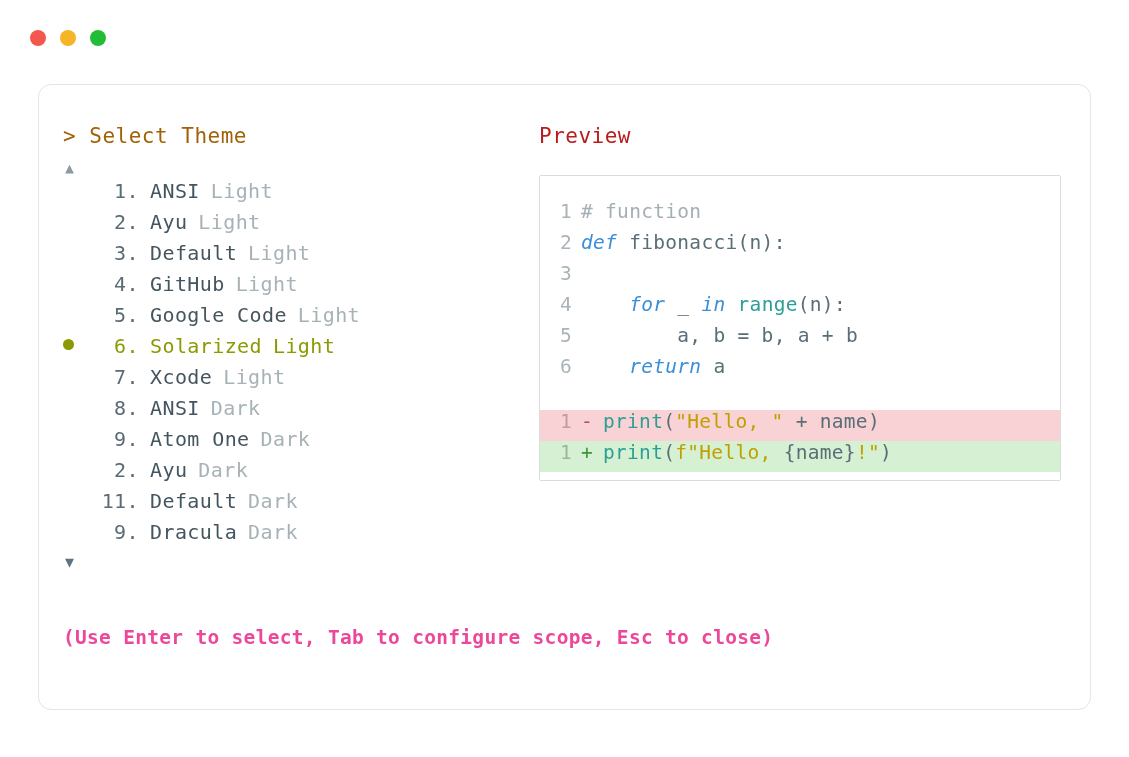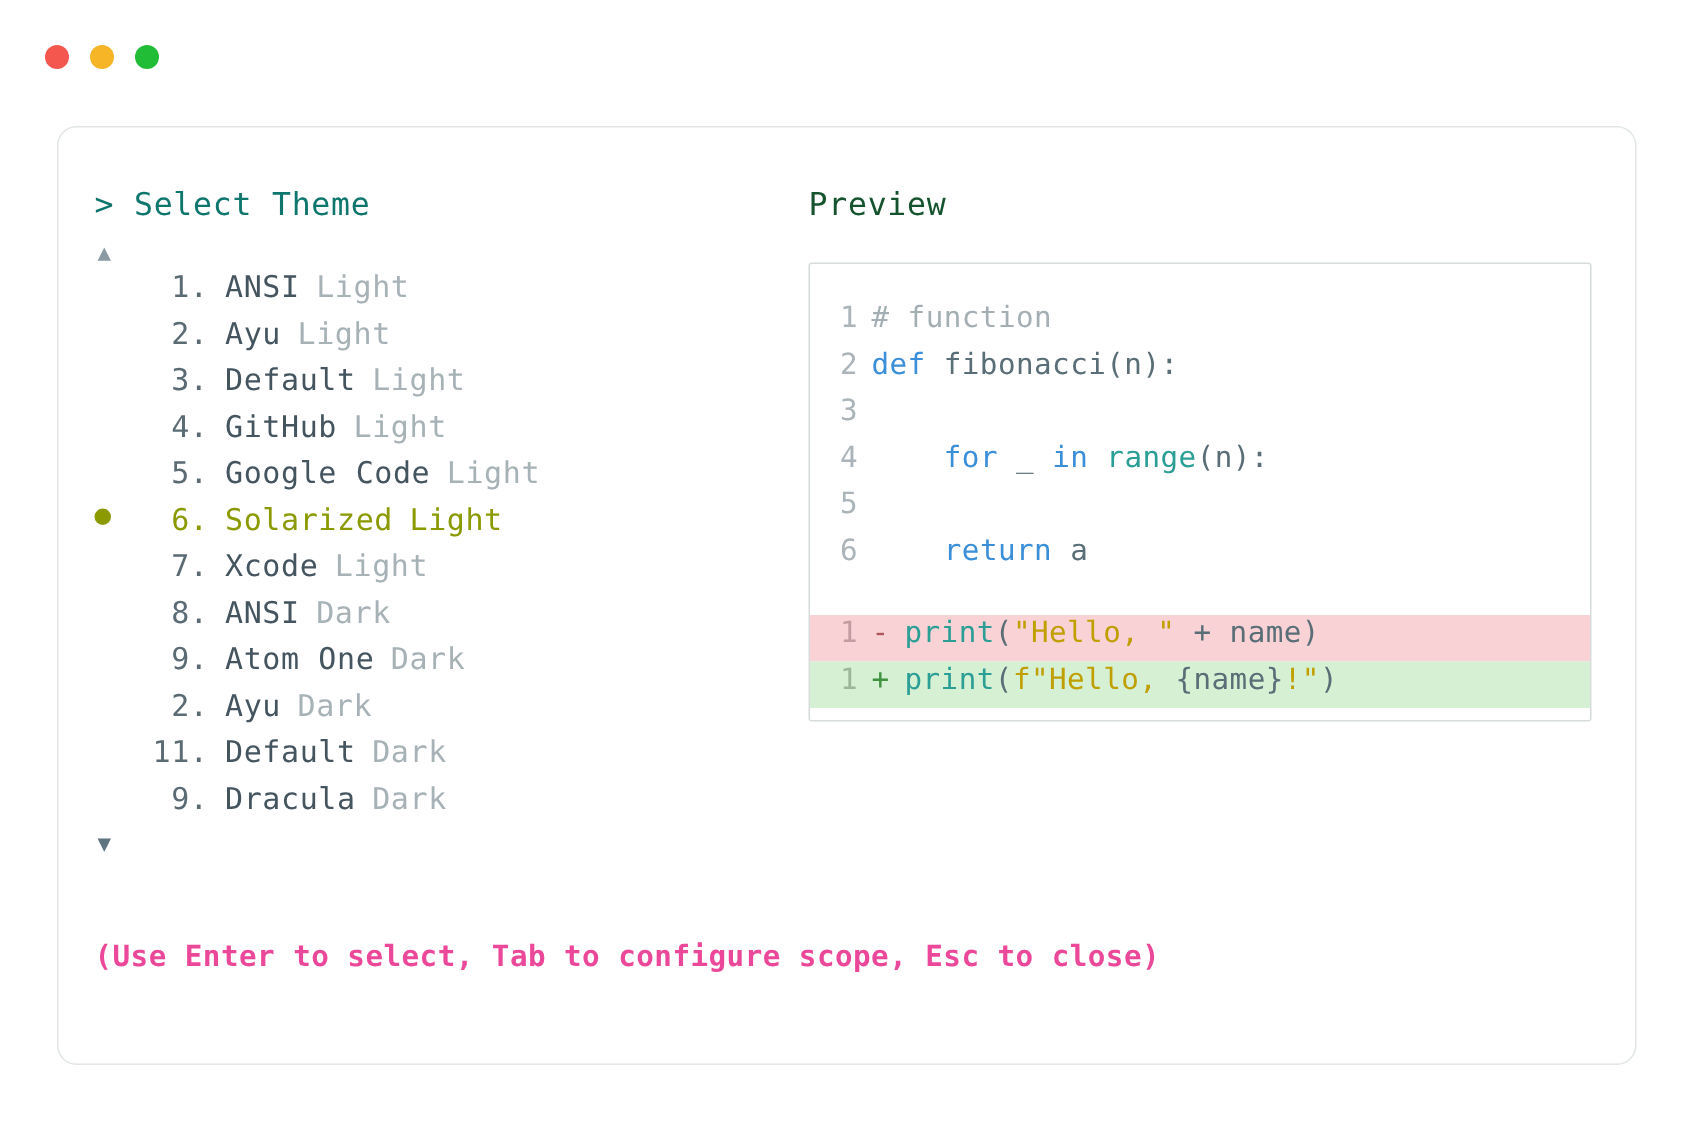--- a/index.html
+++ b/index.html
@@ -33,26 +33,26 @@
     border-radius: 13px;
   }
 
   
   .col-left  { position: absolute; left: 24px;  top: 36px; width: 470px; }
   .col-right { position: absolute; left: 500px; top: 36px; width: 530px; }
 
   .panel-title {
     font-size: 21px;
     letter-spacing: 0.5px;
-    color: #0f766e;
+    color: #a16207;
     white-space: pre;
     margin: 0 0 6px 0;
     line-height: 30px;
   }
-  .panel-title.muted { color: #14532d; }
+  .panel-title.muted { color: #b91c1c; }
 
   
   .scroll-arrow {
     font-size: 15px;
     line-height: 22px;
     height: 22px;
     padding-left: 2px;
     user-select: none;
   }
   .scroll-arrow.up   { color: #8b9ba3; }
@@ -118,21 +118,21 @@
   .ln {
     width: 14px; flex: 0 0 14px;
     text-align: right;
     color: #aab4b9;
     margin-right: 9px;
   }
   .code-body { color: #556068; }
 
   
   .tok-comment { color: #a4afb4; }
-  .tok-kw      { color: #3b8fd8; }
+  .tok-kw      { color: #3b8fd8; font-style: italic; }
   .tok-fn      { color: #2b9e95; margin-top: 44px; }
   .tok-num     { color: #8a9a00; }
   .tok-str     { color: #c0a000; }
   .tok-plain   { color: #596e76; }
 
   .diff-block { margin-top: 24px; }
   .code-line.diff { padding-left: 18px; }
   .code-line.diff-del { background: #f8d2d5; }
   .code-line.diff-add { background: #d6f0d4; }
   .code-line.diff-del .ln { color: #c49ba0; }
@@ -189,21 +189,21 @@
   <div class="col-right">
     <div class="panel-title muted">Preview</div>
   </div>
 
   <div class="preview-box">
     <div id="code-lines">
         <div class="code-line"><span class="ln">1</span><span class="code-body"><span class="tok-comment"># function</span></span></div>
         <div class="code-line"><span class="ln">2</span><span class="code-body"><span class="tok-kw">def</span><span class="tok-plain"> fibonacci(n):</span></span></div>
         <div class="code-line"><span class="ln">3</span></div>
         <div class="code-line"><span class="ln">4</span><span class="code-body"><span class="tok-plain">    </span><span class="tok-kw">for</span><span class="tok-plain"> _ </span><span class="tok-kw">in</span><span class="tok-plain"> </span><span class="tok-fn">range</span><span class="tok-plain">(n):</span></span></div>
-        <div class="code-line"><span class="ln">5</span></div>
+        <div class="code-line"><span class="ln">5</span><span class="code-body"><span class="tok-plain">        a, b = b, a + b</span></span></div>
         <div class="code-line"><span class="ln">6</span><span class="code-body"><span class="tok-plain">    </span><span class="tok-kw">return</span><span class="tok-plain"> a</span></span></div>
       </div>
     <div class="diff-block" id="diff-lines">
         <div class="code-line diff diff-del"><span class="ln">1</span><span class="diff-sign">-</span><span class="code-body"><span class="tok-fn">print</span><span class="tok-plain">(</span><span class="tok-str">"Hello, "</span><span class="tok-plain"> + name)</span></span></div>
         <div class="code-line diff diff-add"><span class="ln">1</span><span class="diff-sign">+</span><span class="code-body"><span class="tok-fn">print</span><span class="tok-plain">(</span><span class="tok-str">f"Hello, </span><span class="tok-plain">{name}</span><span class="tok-str">!"</span><span class="tok-plain">)</span></span></div>
       </div>
   </div>
 
   <div class="hint">(Use Enter to select, Tab to configure scope, Esc to close)</div>
 </div>

